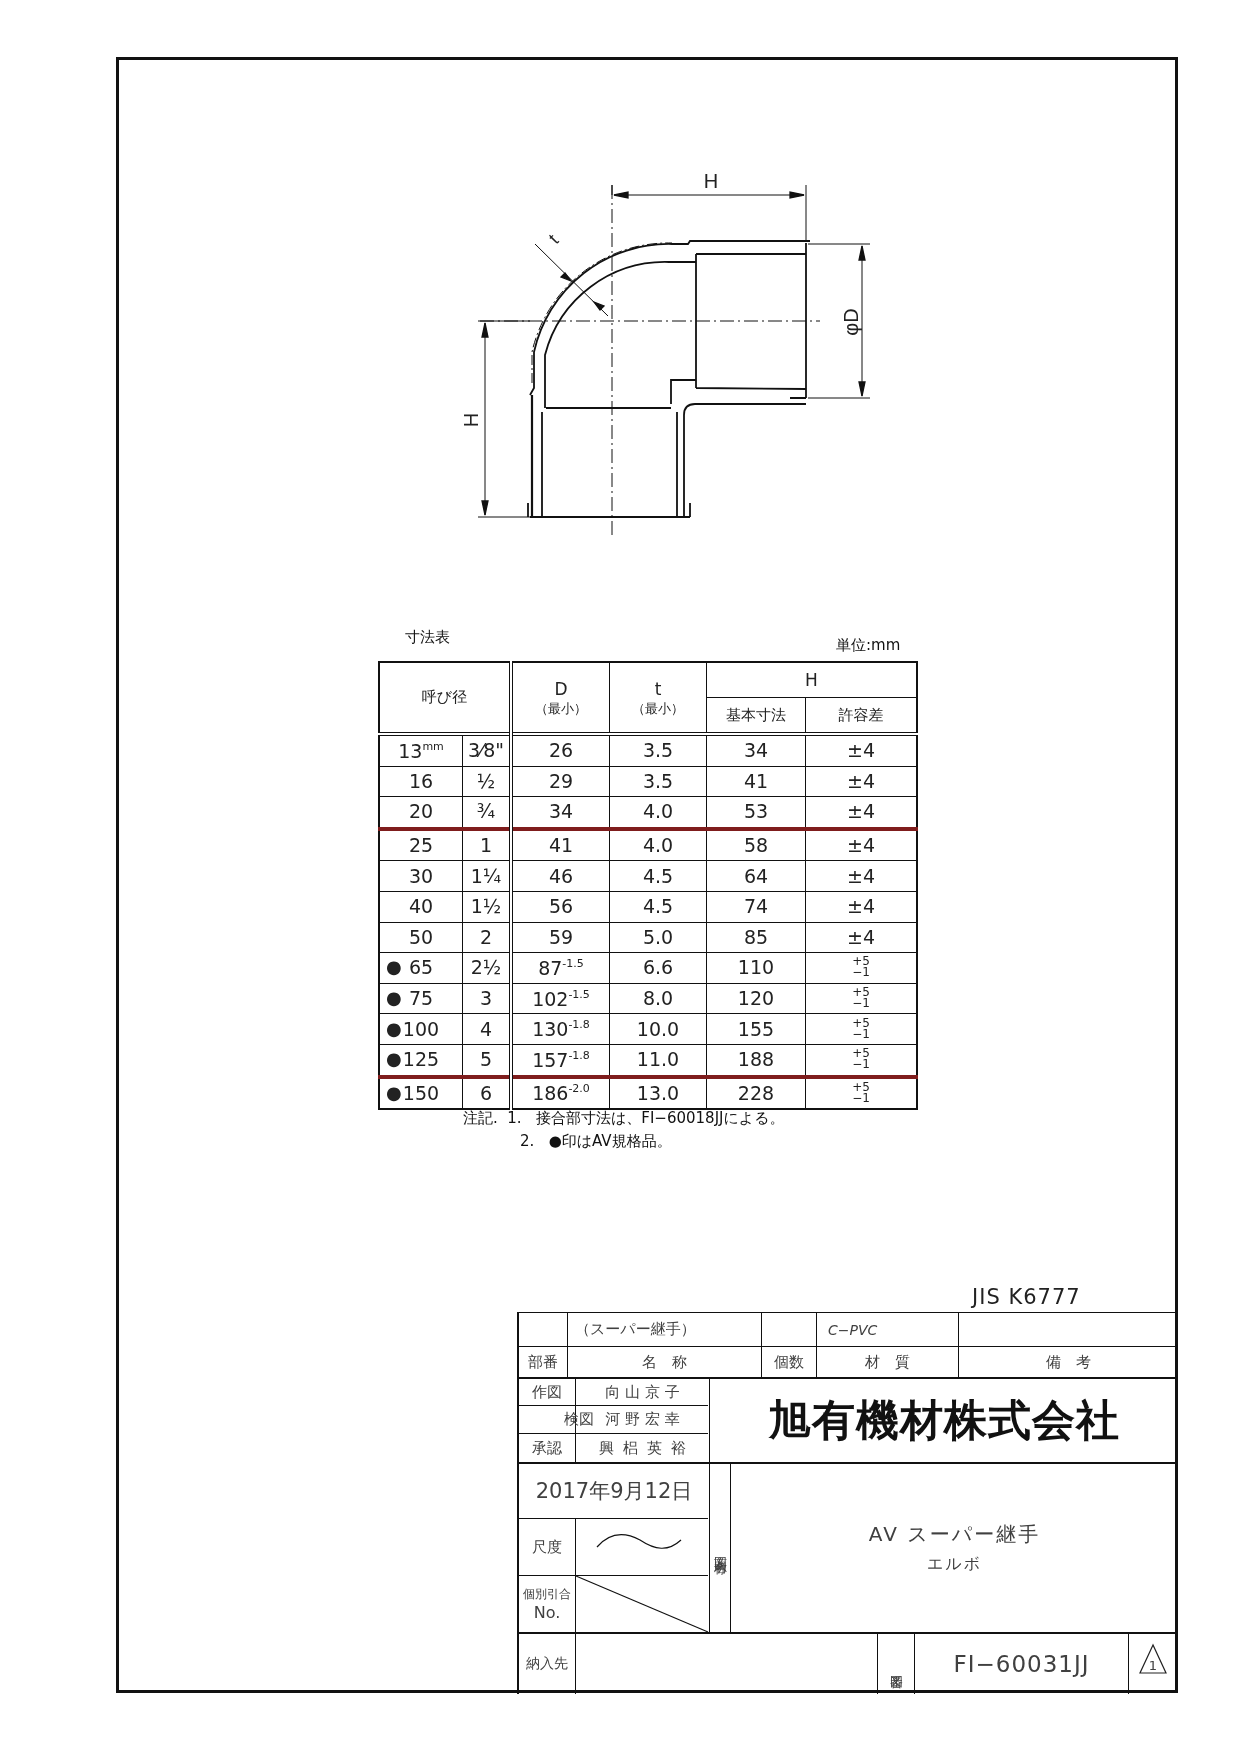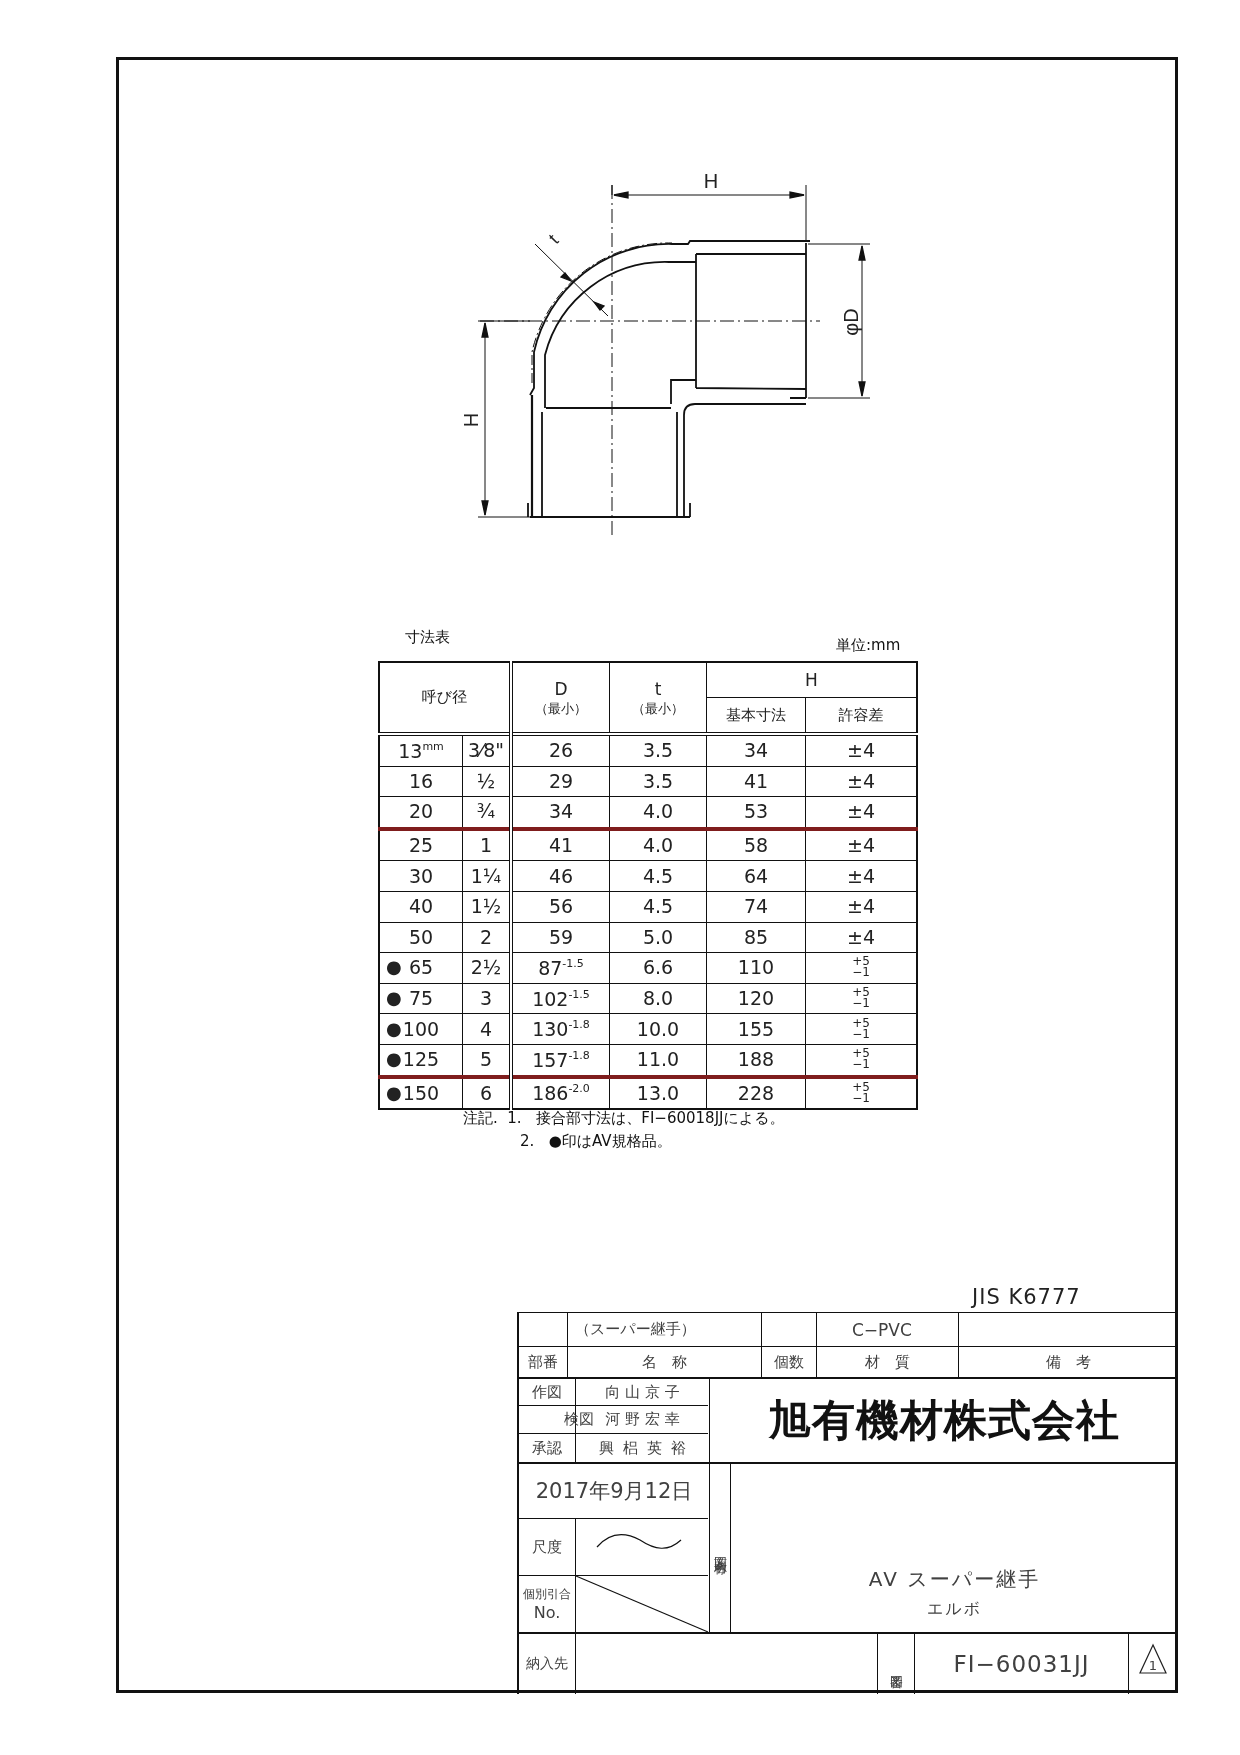--- a/index.html
+++ b/index.html
@@ -241,21 +241,21 @@
   <div class="line" style="left:914px;top:1633px;width:1px;height:61px;"></div>
   <div class="line" style="left:1128px;top:1633px;width:1px;height:61px;"></div>
 
   <svg width="1240" height="1755" style="left:0;top:0;pointer-events:none">
     <line x1="576" y1="1576" x2="708" y2="1632" stroke="#111" stroke-width="1.2"></line>
     <path d="M597,1547 C610,1532 625,1532 640,1540 C655,1550 668,1552 681,1540" stroke="#111" fill="none" stroke-width="1.2"></path>
     <polygon points="1153,1645 1140,1673 1166,1673" fill="none" stroke="#222" stroke-width="1.2"></polygon>
   </svg>
 
   <div class="cell" style="left:575px;top:1313px;width:180px;height:33px;justify-content:flex-start;">（スーパー継手）</div>
-  <div class="cell" style="left:852px;top:1313px;width:130px;height:33px;justify-content:flex-start;font-size:17px;">C−PVC</div>
+  <div class="cell" style="left:828px;top:1313px;width:130px;height:33px;justify-content:flex-start;font-size:14px;font-style:italic;">C−PVC</div>
 
   <div class="cell" style="left:519px;top:1347px;width:48px;height:30px;">部番</div>
   <div class="cell" style="left:568px;top:1347px;width:193px;height:30px;">名　称</div>
   <div class="cell" style="left:762px;top:1347px;width:54px;height:30px;">個数</div>
   <div class="cell" style="left:817px;top:1347px;width:141px;height:30px;">材　質</div>
   <div class="cell" style="left:959px;top:1347px;width:219px;height:30px;">備　考</div>
 
   <div class="cell" style="left:519px;top:1379px;width:56px;height:26px;">作図</div>
   <div class="cell" style="left:576px;top:1379px;width:133px;height:26px;">向 山 京 子</div>
   <div class="cell" style="left:519px;top:1406px;width:56px;height:27px;margin-left:32px;">検図</div>
@@ -264,21 +264,21 @@
   <div class="cell" style="left:576px;top:1434px;width:133px;height:28px;font-family:Liberation Mono, monospace;">興 梠 英 裕</div>
   <div class="cell" style="left:710px;top:1379px;width:468px;height:83px;font-size:43px;font-weight:bold;color:#111;letter-spacing:1px;">旭有機材株式会社</div>
 
   <div class="cell" style="left:519px;top:1464px;width:190px;height:54px;font-size:21px;">2017年9月12日</div>
   <div class="cell" style="left:519px;top:1519px;width:56px;height:56px;">尺度</div>
   <div class="cell" style="left:519px;top:1576px;width:56px;height:56px;flex-direction:column;font-size:12px;">
     <span>個別引合</span>
       <span style="font-size:16px">No.</span>
   </div>
   <div class="cell" style="left:710px;top:1490px;width:20px;height:120px;writing-mode:vertical-rl;font-size:13px;letter-spacing:2px;">図面名称</div>
-  <div class="cell" style="left:731px;top:1464px;width:447px;height:168px;flex-direction:column;margin-top:45px;">
+  <div class="cell" style="left:731px;top:1464px;width:447px;height:168px;flex-direction:column;">
     <span style="font-size:20px;letter-spacing:2px;">AV  スーパー継手</span>
     <span style="font-size:16px;margin-top:6px;letter-spacing:2px;">エルボ</span>
   </div>
 
   <div class="cell" style="left:519px;top:1634px;width:56px;height:60px;font-size:14px;">納入先</div>
   <div class="cell" style="left:878px;top:1640px;width:36px;height:50px;writing-mode:vertical-rl;font-size:13px;">図番</div>
   <div class="cell" style="left:915px;top:1634px;width:213px;height:60px;font-size:23px;letter-spacing:1px;">FI−60031JJ</div>
   <div class="cell" style="left:1140px;top:1650px;width:26px;height:24px;font-size:13px;padding-top:6px;">1</div>
 </div>
 

